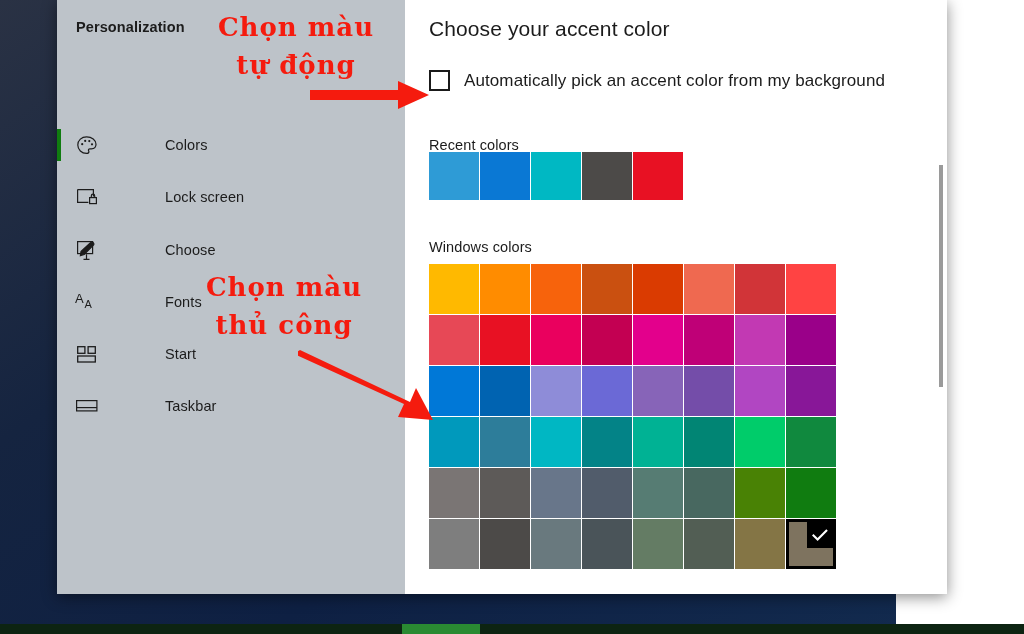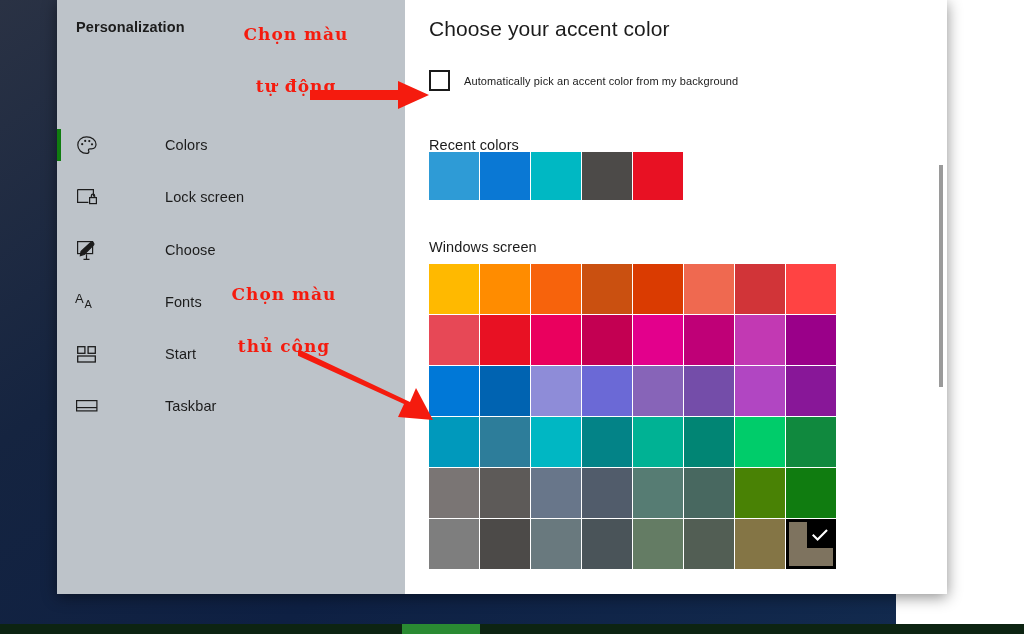--- a/index.html
+++ b/index.html
@@ -73,21 +73,21 @@
   #auto-pick-row {
     position: absolute; left: 24px; top: 70px;
     display: flex; align-items: center; gap: 14px;
   }
   #auto-pick-box {
     width: 21px; height: 21px;
     border: 2px solid #1a1a1a; background: #ffffff;
     flex: 0 0 21px;
   }
   #auto-pick-label {
-    font-size: 11px; color: #1b1b1b; white-space: nowrap; letter-spacing: .1px;
+    font-size: 17px; color: #1b1b1b; white-space: nowrap; letter-spacing: .1px;
   }
   .section-label {
     position: absolute; left: 24px;
     font-size: 14.5px; color: #1b1b1b; letter-spacing: .1px;
   }
   #recent-label { top: 127px; margin-top: 10px; }
   #windows-label { top: 239px; }
   #recent-swatches {
     position: absolute; left: 24px; top: 152px;
     display: flex; gap: 1px;
@@ -118,22 +118,22 @@
   #scrollbar-thumb {
     position: absolute; left: 4px; top: 165px; width: 4px; height: 222px;
     background: #9a9a9a;
   }
   
   .annot-text {
     position: absolute;
     color: #f51b0e;
     font-family: "DejaVu Serif", serif;
     font-weight: 700;
-    font-size: 17px;
-    line-height: 52px;
+    font-size: 26px;
+    line-height: 38px;
     text-align: center;
     white-space: pre-line;
     letter-spacing: 1px;
     pointer-events: none;
   }
   #annot-1 { left: 196px; top: 8px; width: 200px; }
   #annot-2 { left: 184px; top: 268px; width: 200px; }
   .annot-arrow { position: absolute; pointer-events: none; }
   #arrow-1 { left: 310px; top: 78px; }
   #arrow-2 { left: 298px; top: 346px; }
@@ -231,21 +231,21 @@
 
       <div class="section-label" id="recent-label">Recent colors</div>
       <div id="recent-swatches">
           <div class="swatch-recent" style="background: rgb(46, 155, 214);"></div>
           <div class="swatch-recent" style="background: rgb(10, 120, 212);"></div>
           <div class="swatch-recent" style="background: rgb(0, 184, 195);"></div>
           <div class="swatch-recent" style="background: rgb(76, 74, 72);"></div>
           <div class="swatch-recent" style="background: rgb(232, 17, 35);"></div>
         </div>
 
-      <div class="section-label" id="windows-label">Windows screen</div>
+      <div class="section-label" id="windows-label">Windows colors</div>
       <div id="windows-grid">
           <div class="swatch" style="background: rgb(255, 185, 0);"></div>
           <div class="swatch" style="background: rgb(255, 140, 0);"></div>
           <div class="swatch" style="background: rgb(247, 99, 12);"></div>
           <div class="swatch" style="background: rgb(202, 80, 16);"></div>
           <div class="swatch" style="background: rgb(218, 59, 1);"></div>
           <div class="swatch" style="background: rgb(239, 105, 80);"></div>
           <div class="swatch" style="background: rgb(209, 52, 56);"></div>
           <div class="swatch" style="background: rgb(255, 67, 67);"></div>
           <div class="swatch" style="background: rgb(231, 72, 86);"></div>

